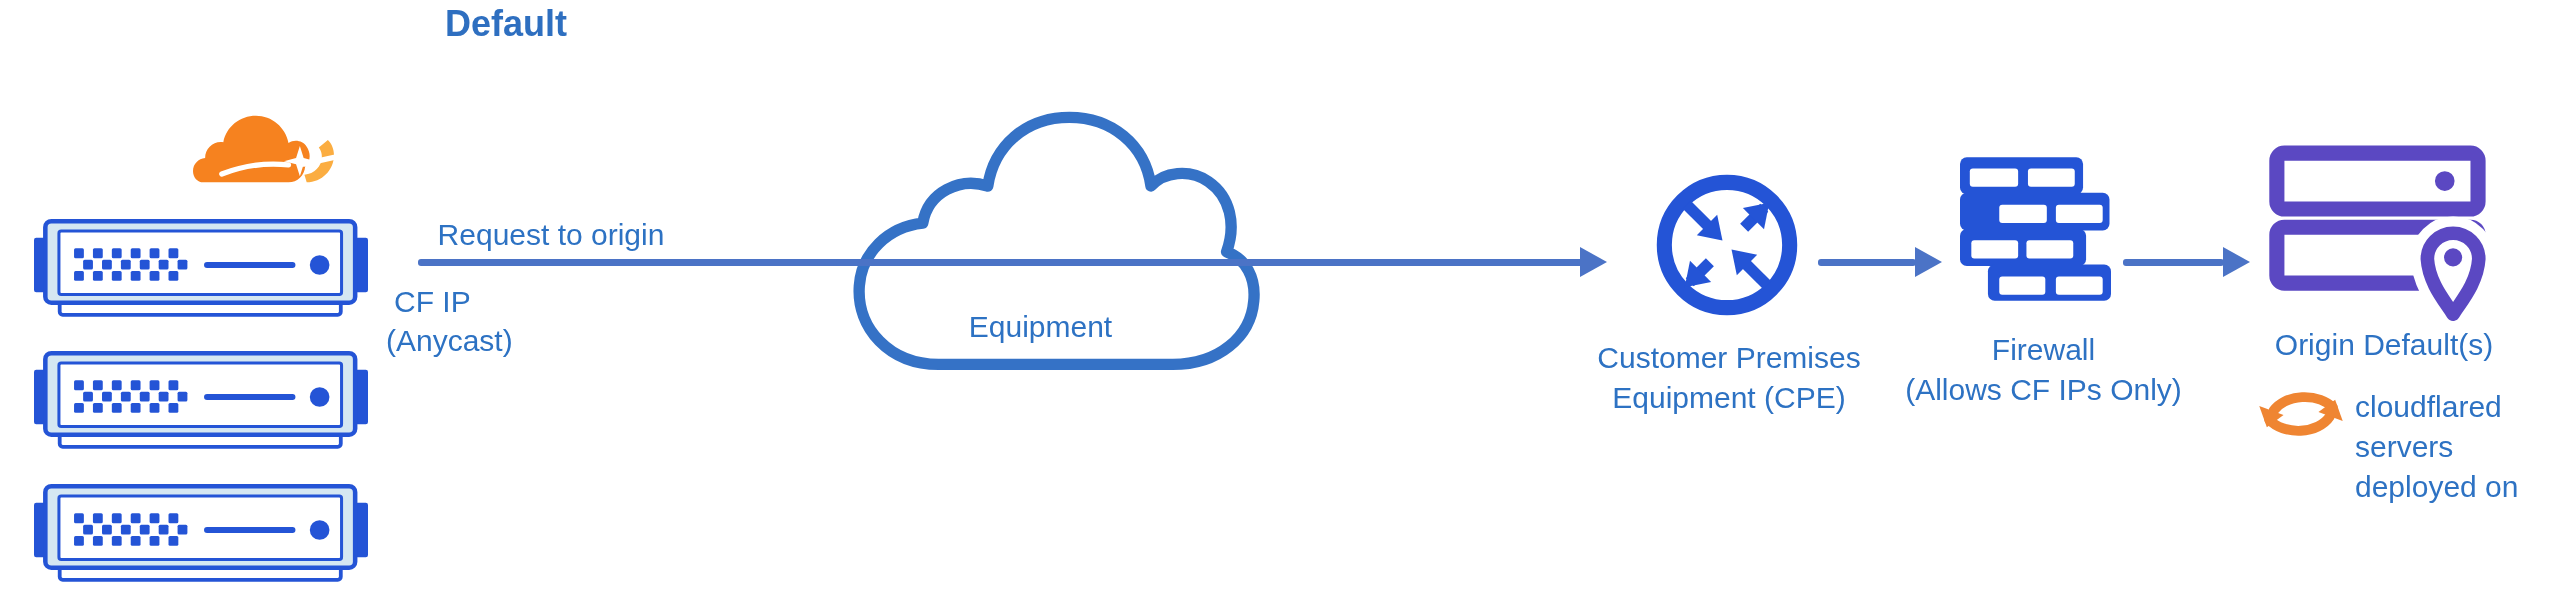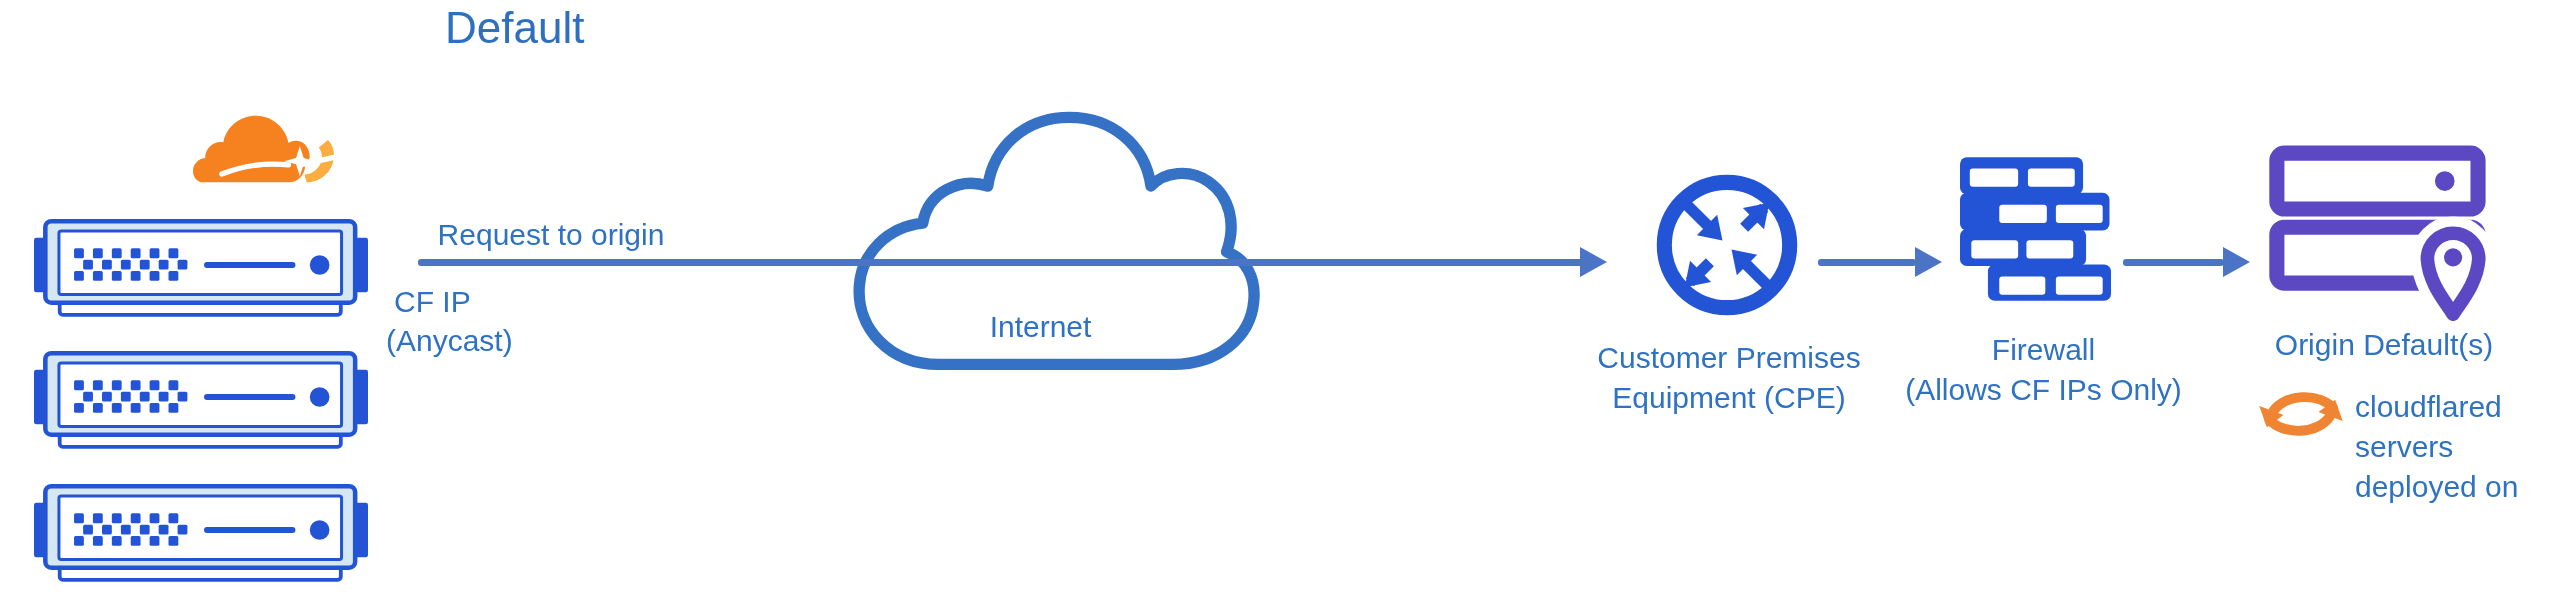--- a/index.html
+++ b/index.html
@@ -8,21 +8,21 @@
     --server-bezel:#d5e7f2; --wordmark-black:#1b1b1b;
   }
   *{margin:0;padding:0;box-sizing:border-box}
   html,body{background:#fff}
   body{font-family:"Liberation Sans","DejaVu Sans",sans-serif;width:2576px;height:614px;position:relative;overflow:hidden}
   #canvas{position:absolute;inset:0;width:2576px;height:614px;background:#fff}
   .abs{position:absolute}
   .label{color:var(--label-blue);font-size:30px;line-height:40px}
   .label-sm{color:var(--label-blue);font-size:30px;line-height:39px}
   .center{text-align:center}
-  .page-title{color:var(--title-blue);font-size:44px;font-weight:400;line-height:1.05}
+  .page-title{color:var(--title-blue);font-size:36px;font-weight:700;line-height:1.05}
   .wordmark{color:var(--wordmark-black);font-size:36px;font-weight:700;letter-spacing:3px;white-space:nowrap}
   .wordmark sup{font-size:12px;vertical-align:21px;letter-spacing:0}
   .hline{height:6.8px;background:var(--arrow);border-radius:3px}
   .ahead{width:0;height:0;border-top:15px solid transparent;border-bottom:15px solid transparent;border-left:27px solid var(--arrow)}
   .blue-icon{color:var(--icon-blue)}
   .purple-icon{color:var(--purple)}
   .sync-icon{color:var(--sync-orange)}
   .cloud-icon{color:#3572c6}
   svg{display:block}
 </style>
@@ -144,21 +144,21 @@
   <div class="abs label-sm" style="left:394px;top:282px">CF IP</div>
   <div class="abs label-sm" style="left:386px;top:321px">(Anycast)</div>
 
   <div class="abs" style="left:821px;top:106px">
     <svg width="462" height="269" viewBox="0 0 610 356" class="cloud-icon">
       <path fill="#ffffff" stroke="currentColor" stroke-width="15" stroke-linejoin="round" d="M155,342 L465,342 C525,342 568,306 572,258 C575,228 562,202 536,193 C549,157 541,120 512,100 C487,83 453,87 436,106 C428,50 383,15 328,15 C270,15 228,53 220,106 C183,94 141,114 134,155 C88,160 53,194 50,238 C46,294 90,342 155,342 Z"></path>
     </svg>
   </div>
 
   <div class="abs hline" style="left:836px;top:259px;width:742px"></div>
-  <div class="abs label-sm center" style="left:927px;top:307px;width:227px">Internet</div>
+  <div class="abs label-sm center" style="left:927px;top:307px;width:227px">Equipment</div>
 
   <div class="abs" style="left:1653px;top:171px">
     <svg width="148" height="148" viewBox="0 0 196 196" class="blue-icon">
       <circle cx="98" cy="98" r="83" fill="#fff" stroke="currentColor" stroke-width="20"></circle>
       <g fill="currentColor" stroke="currentColor" stroke-width="15" stroke-linecap="square">
         <line x1="50" y1="50" x2="70" y2="70"></line>
         <line x1="126" y1="70" x2="142" y2="54"></line>
         <line x1="70" y1="126" x2="54" y2="142"></line>
         <line x1="146" y1="146" x2="126" y2="126"></line>
       </g>

